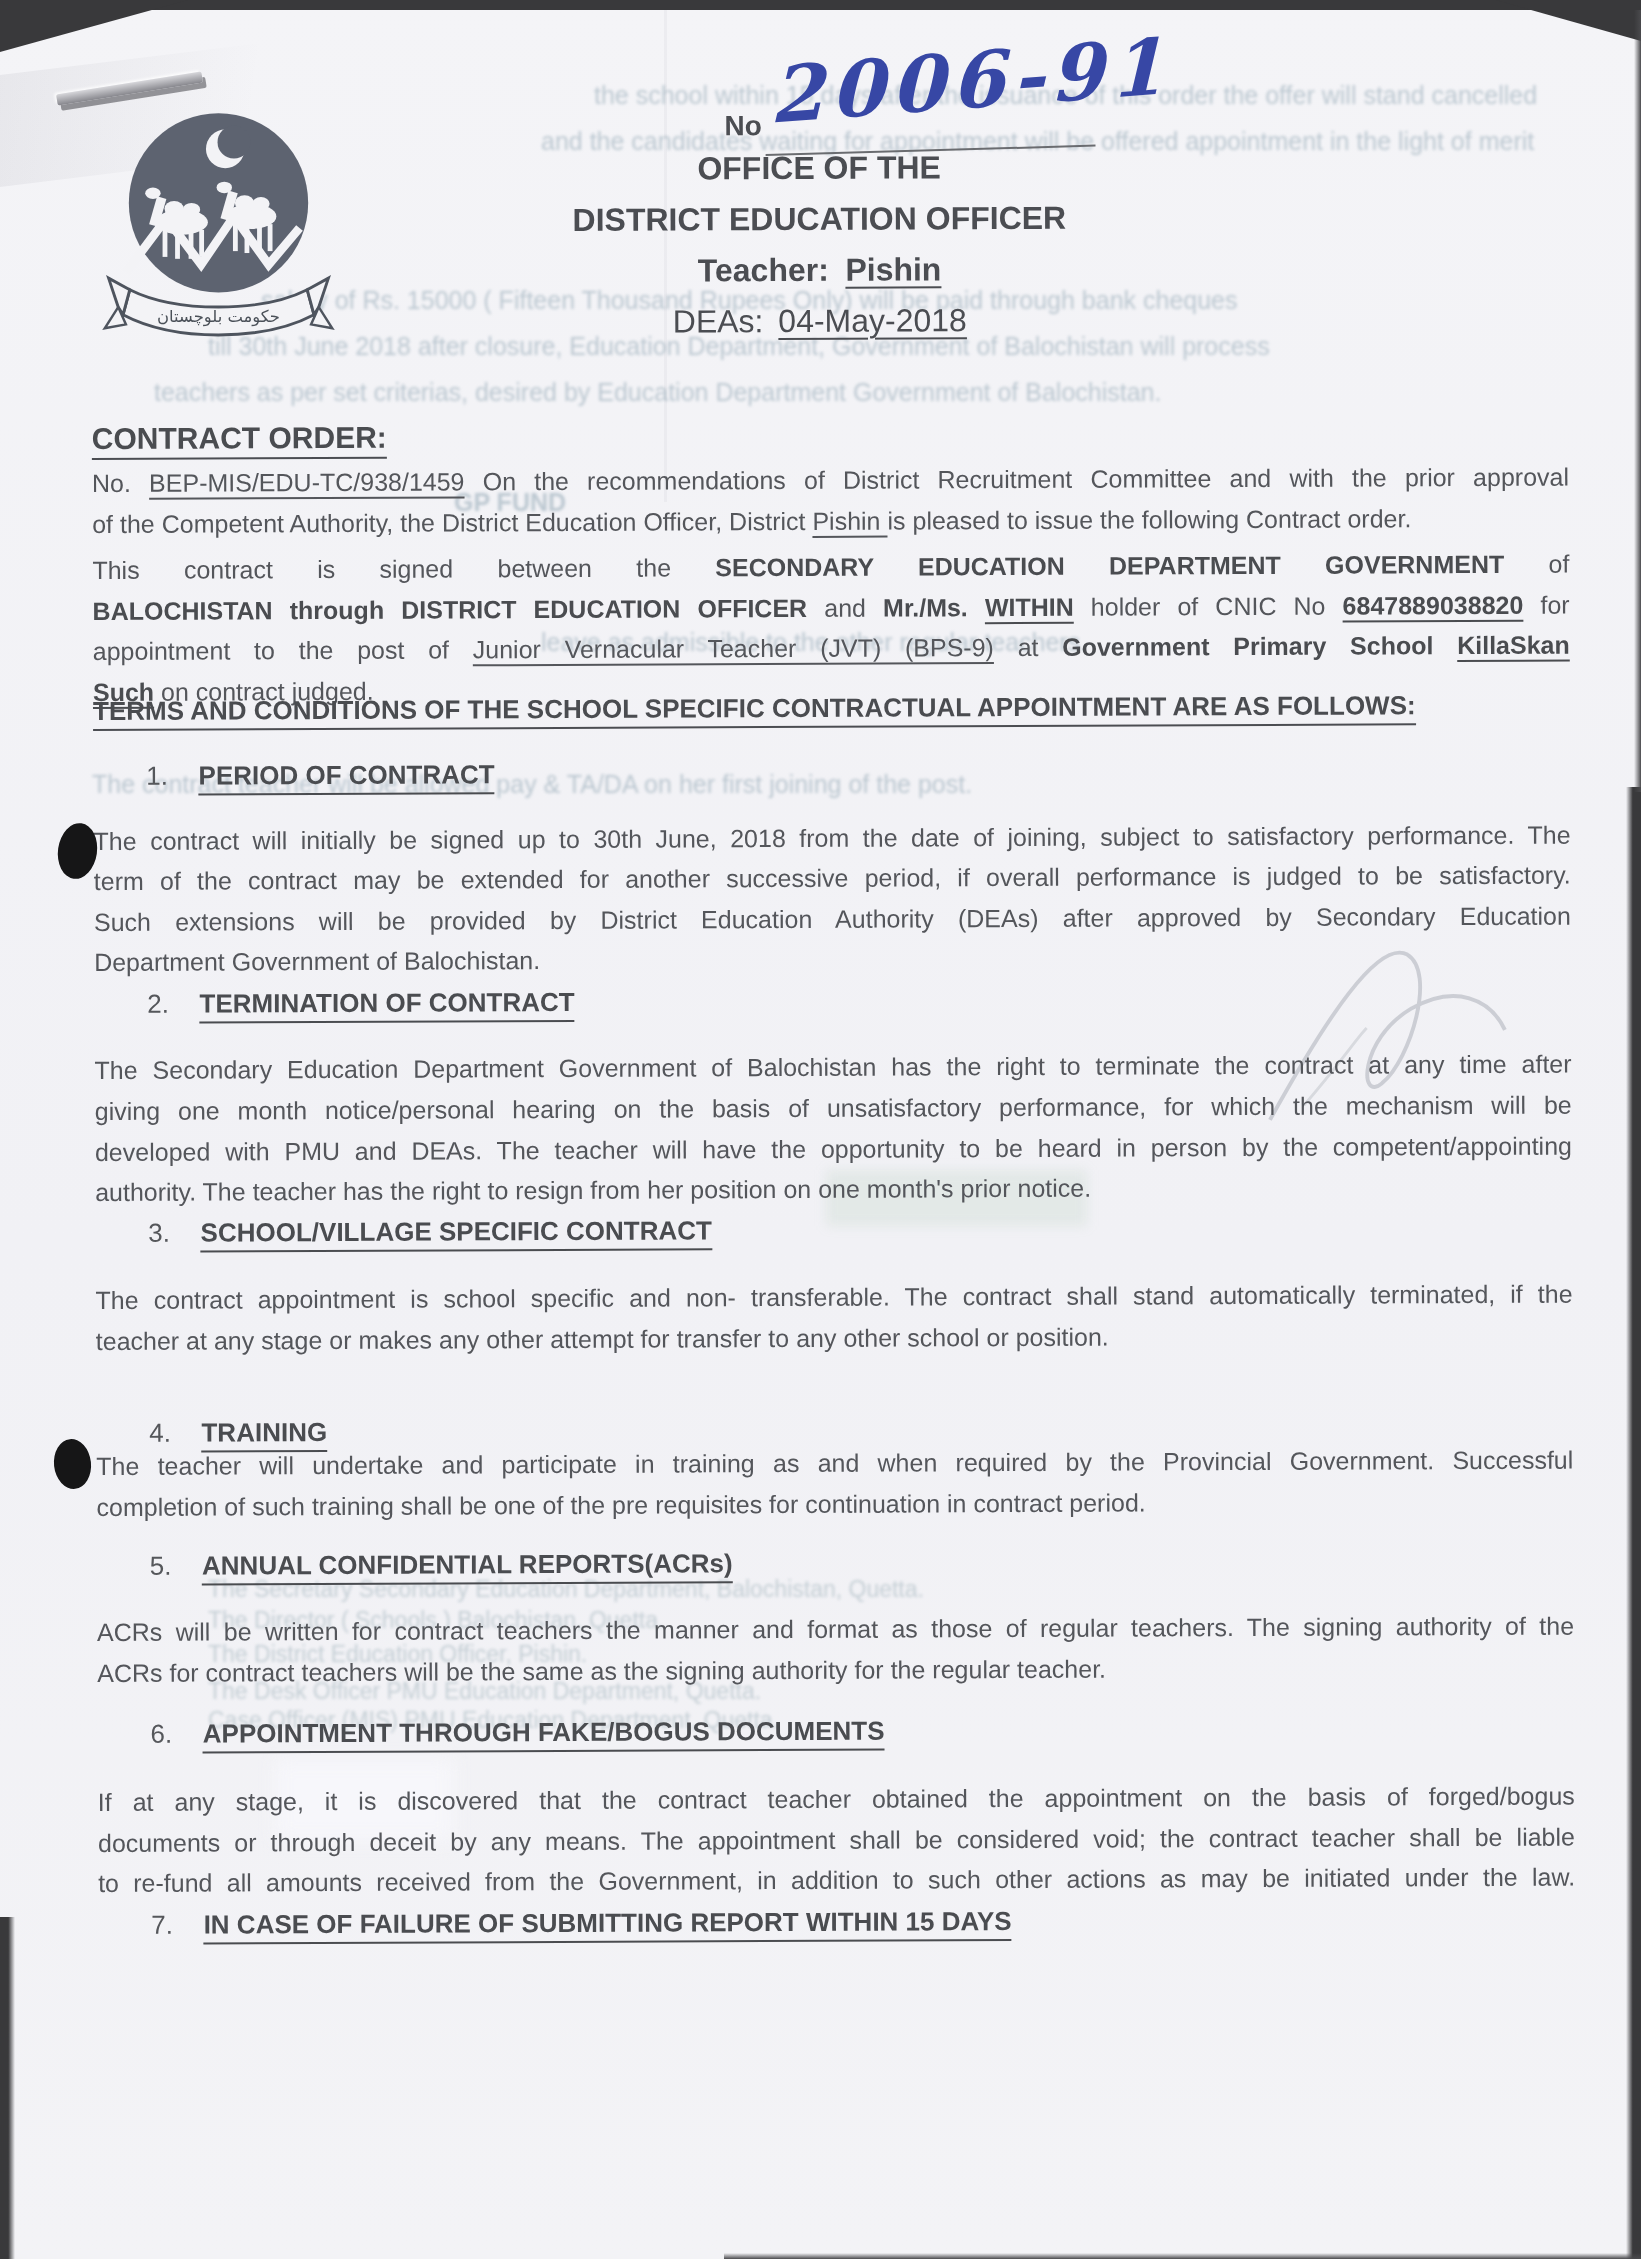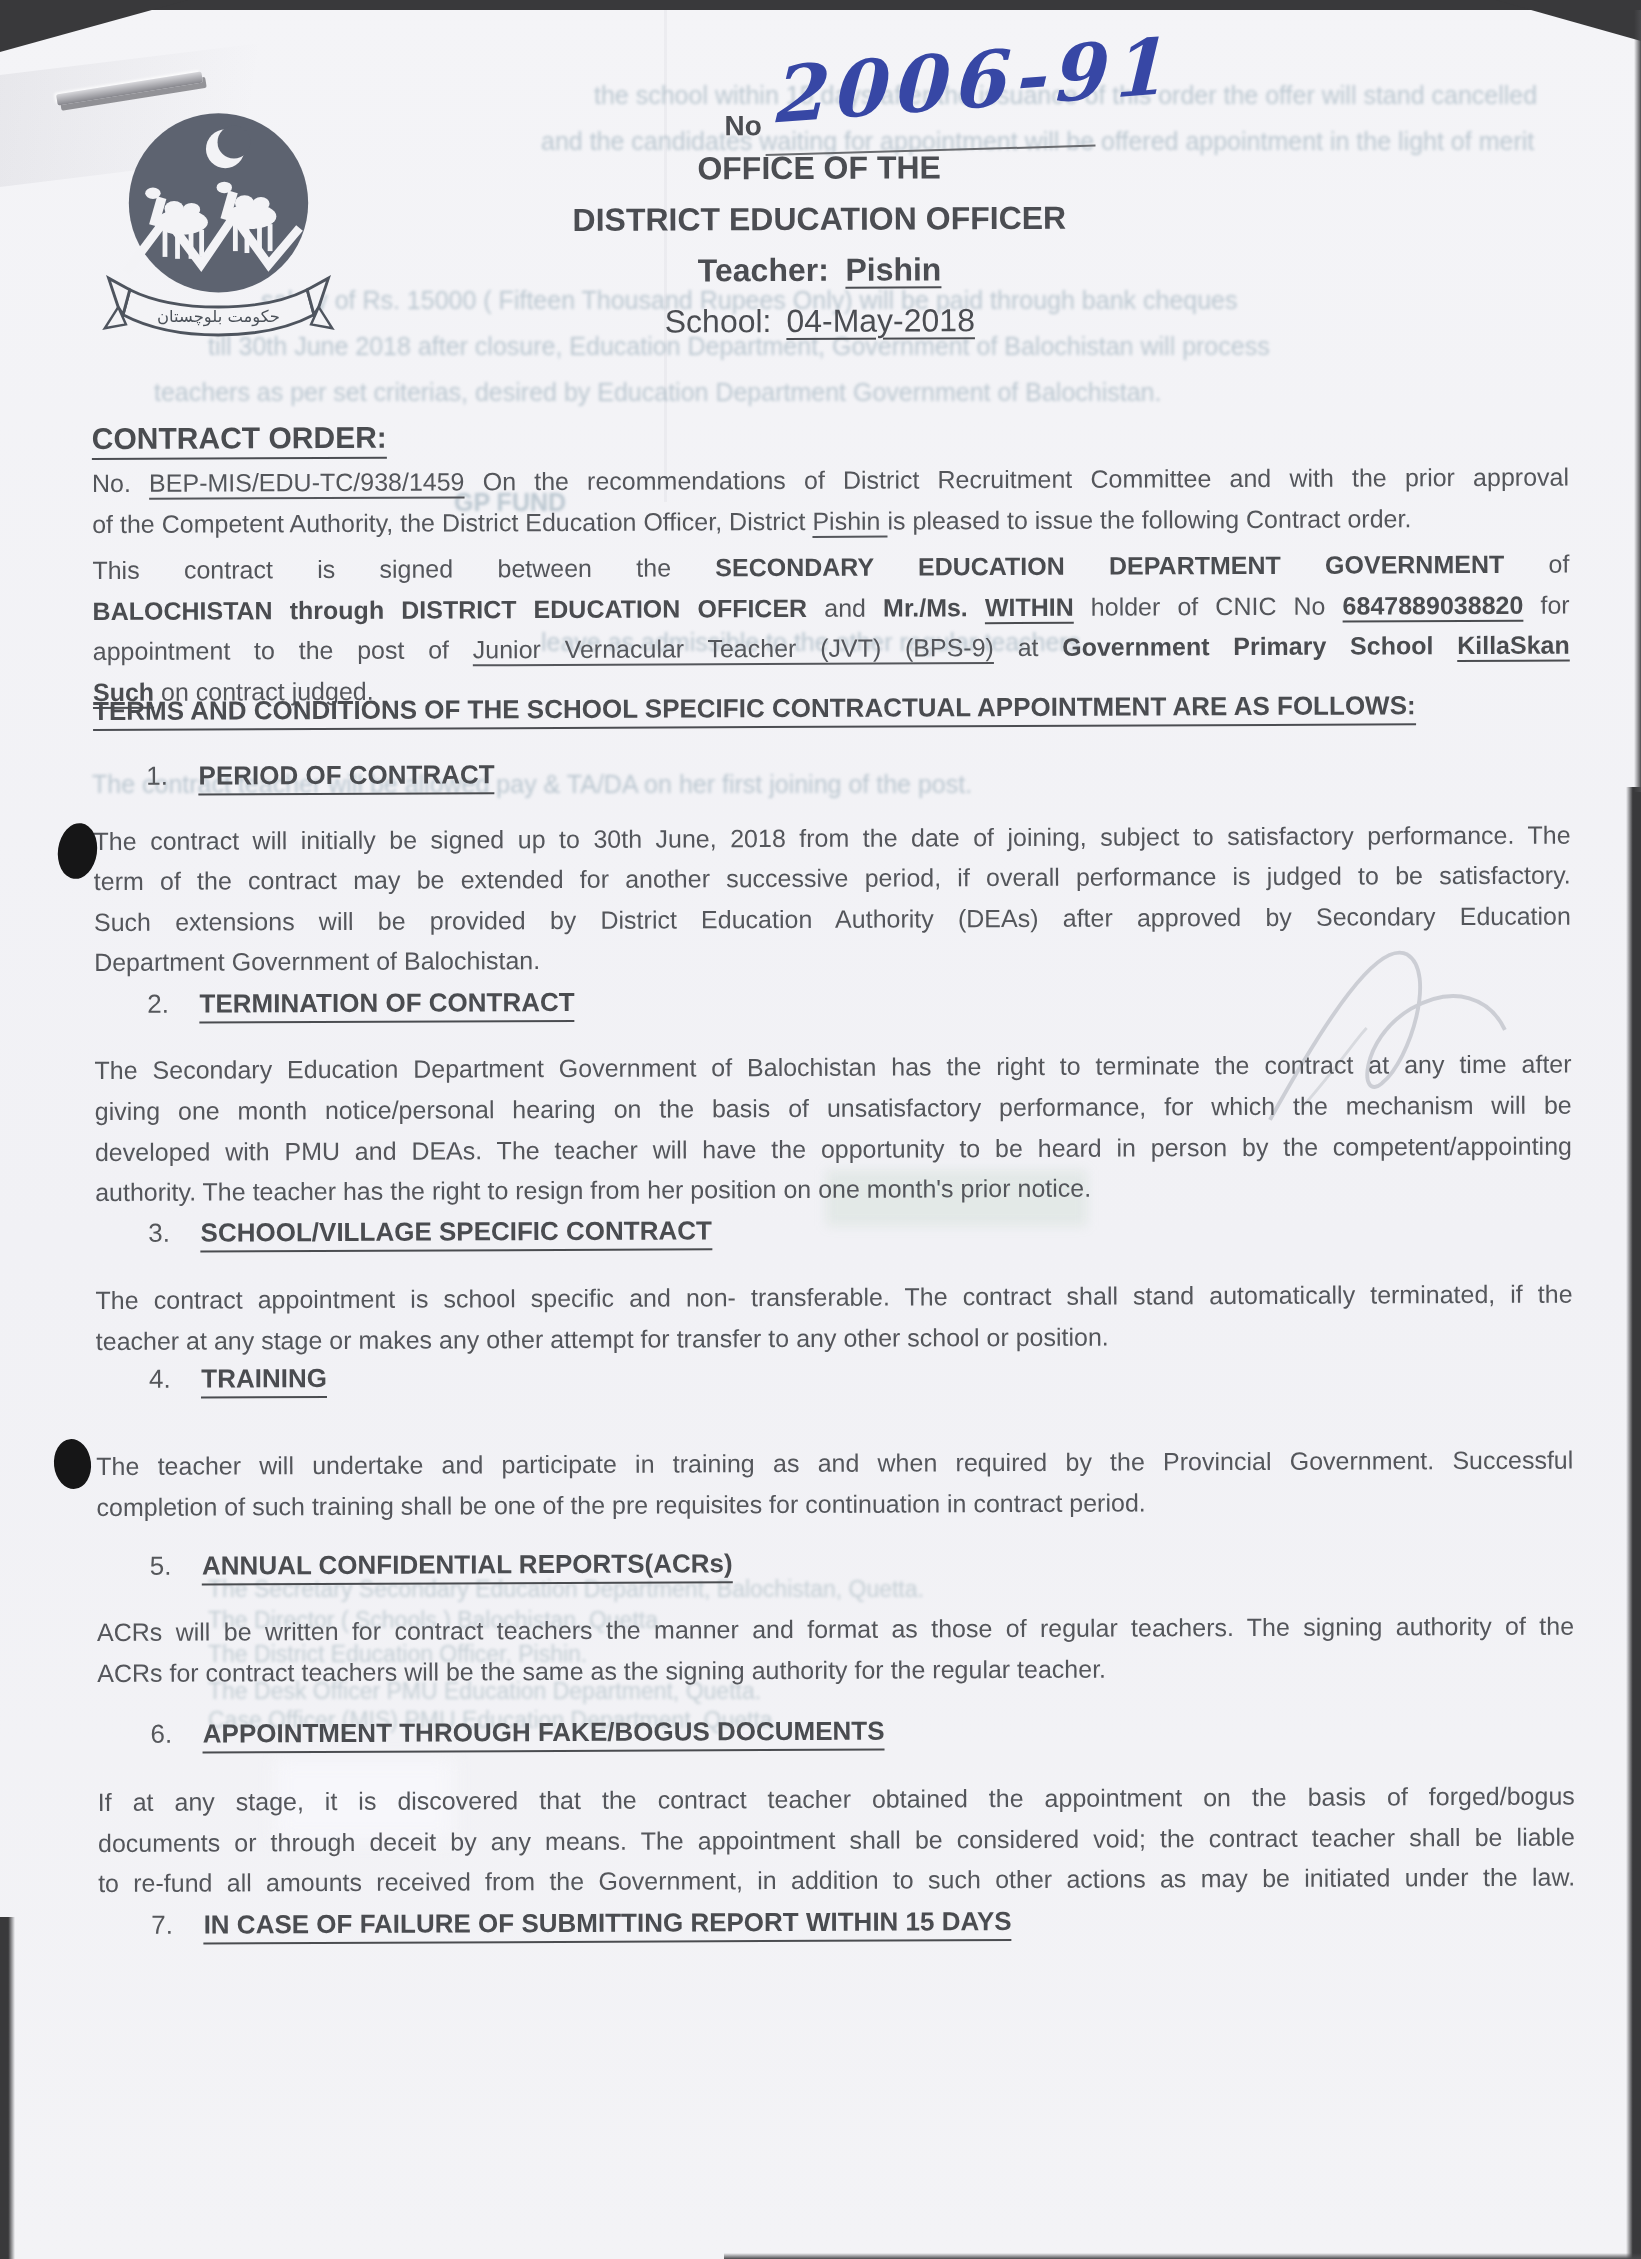--- a/index.html
+++ b/index.html
@@ -128,21 +128,21 @@
     <div id="no-rule"></div>
     <div id="hand-no">2006-91</div>
 
     <div class="hdr" style="top:153px">OFFICE OF THE</div>
     <div class="hdr" style="top:204px">DISTRICT EDUCATION OFFICER</div>
     <div class="hdr" style="top:255px">
       <span>Teacher:</span>
       <span class="u" style="margin-left:7.7px">Pishin</span>
     </div>
     <div class="hdr" style="top:306px;font-weight:400">
-      <span>School:</span>
+      <span>DEAs:</span>
       <span class="u" style="margin-left:6px">04-May-2018</span>
     </div>
 
     <div class="t" style="left:92px;top:418px;font-size:30px">
       <span class="b hline">CONTRACT ORDER:</span>
     </div>
 
     <div class="t jus" style="left:92px;top:463px">
       <span>No. </span><span class="u">BEP-MIS/EDU-TC/938/1459</span><span> On the recommendations of District Recruitment Committee and with the prior approval</span>
     </div>
@@ -182,21 +182,21 @@
     <div class="t jus" style="left:92px;top:1091px">giving one month notice/personal hearing on the basis of unsatisfactory performance, for which the mechanism will be</div>
     <div class="t jus" style="left:92px;top:1132px">developed with PMU and DEAs.  The teacher will have the opportunity to be heard in person by the competent/appointing</div>
     <div class="t" style="left:92px;top:1172px">authority. The teacher has the right to resign from her position on one month's prior notice.</div>
 
     <div class="sec-head" style="top:1218px">
       <span class="sec-num">3.</span><span class="sec-title">SCHOOL/VILLAGE SPECIFIC CONTRACT</span>
     </div>
     <div class="t jus" style="left:92px;top:1280px">The contract appointment is school specific and non- transferable. The contract shall stand automatically terminated, if the</div>
     <div class="t" style="left:92px;top:1321px">teacher at any stage or makes any other attempt for transfer to any other school or position.</div>
 
-    <div class="sec-head" style="top:1364px">
+    <div class="sec-head" style="top:1418px">
       <span class="sec-num">4.</span><span class="sec-title">TRAINING</span>
     </div>
     <div class="t jus" style="left:92px;top:1446px">The teacher will undertake and participate in training as and when required by the Provincial Government. Successful</div>
     <div class="t" style="left:92px;top:1487px">completion of such training shall be one of the pre requisites for continuation in contract period.</div>
 
     <div class="sec-head" style="top:1551px">
       <span class="sec-num">5.</span><span class="sec-title">ANNUAL CONFIDENTIAL REPORTS(ACRs)</span>
     </div>
     <div class="t jus" style="left:92px;top:1612px">ACRs will be written for contract teachers the manner and format as those of regular teachers. The signing authority of the</div>
     <div class="t" style="left:92px;top:1653px">ACRs for contract teachers will be the same as the signing authority for the regular teacher.</div>

